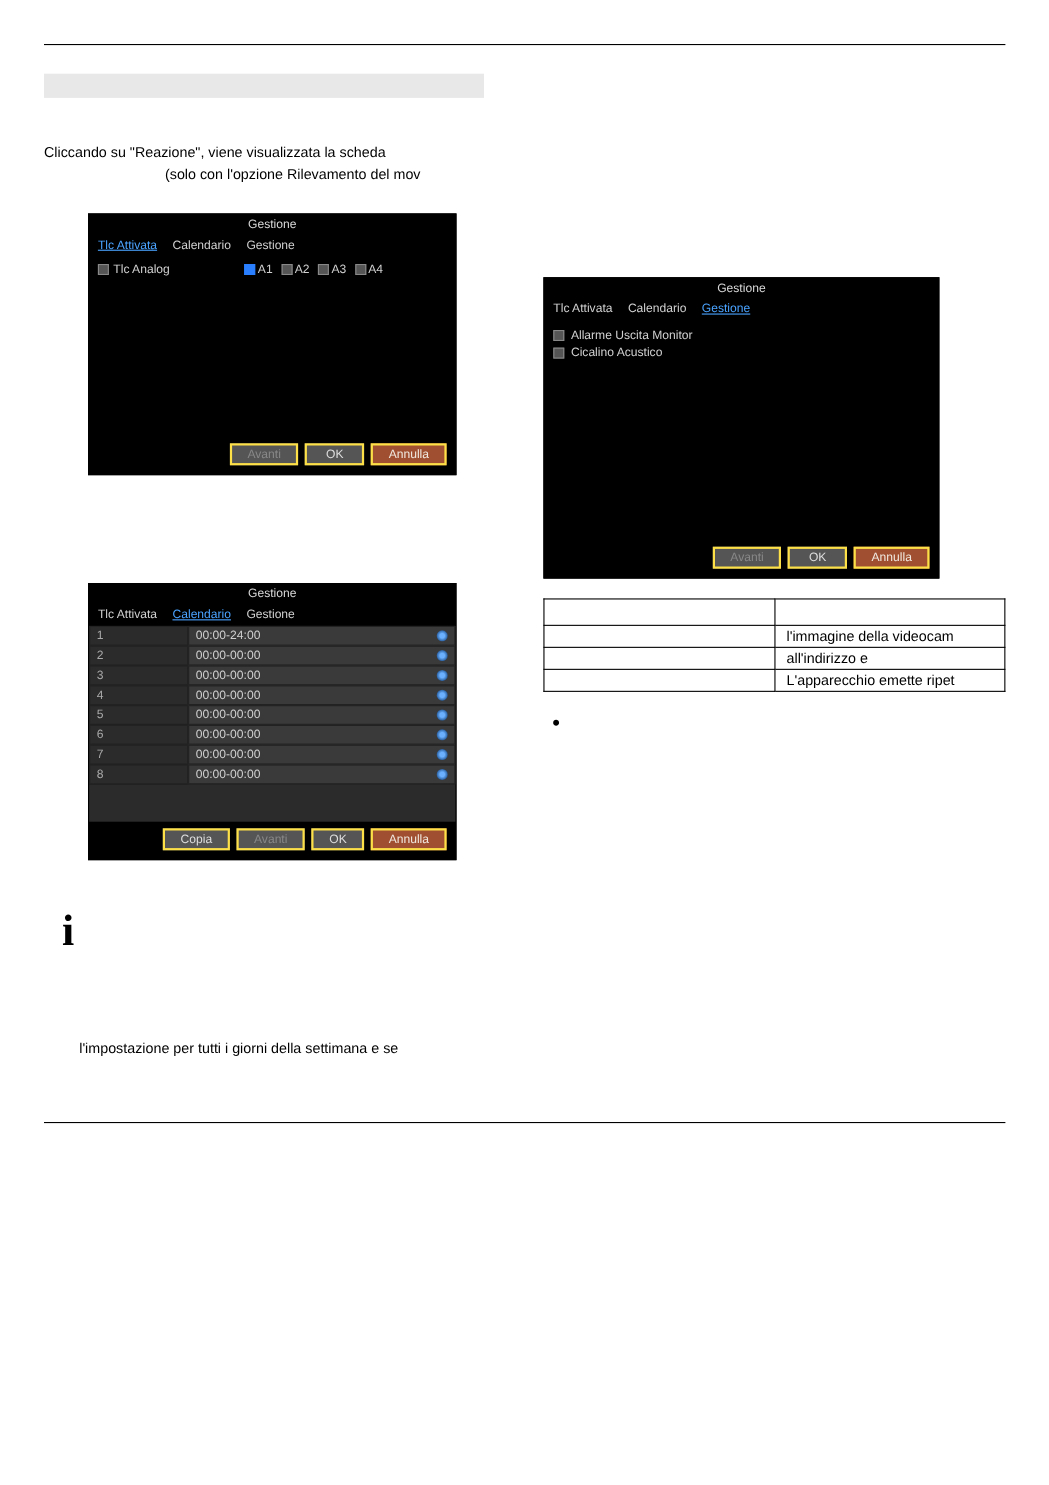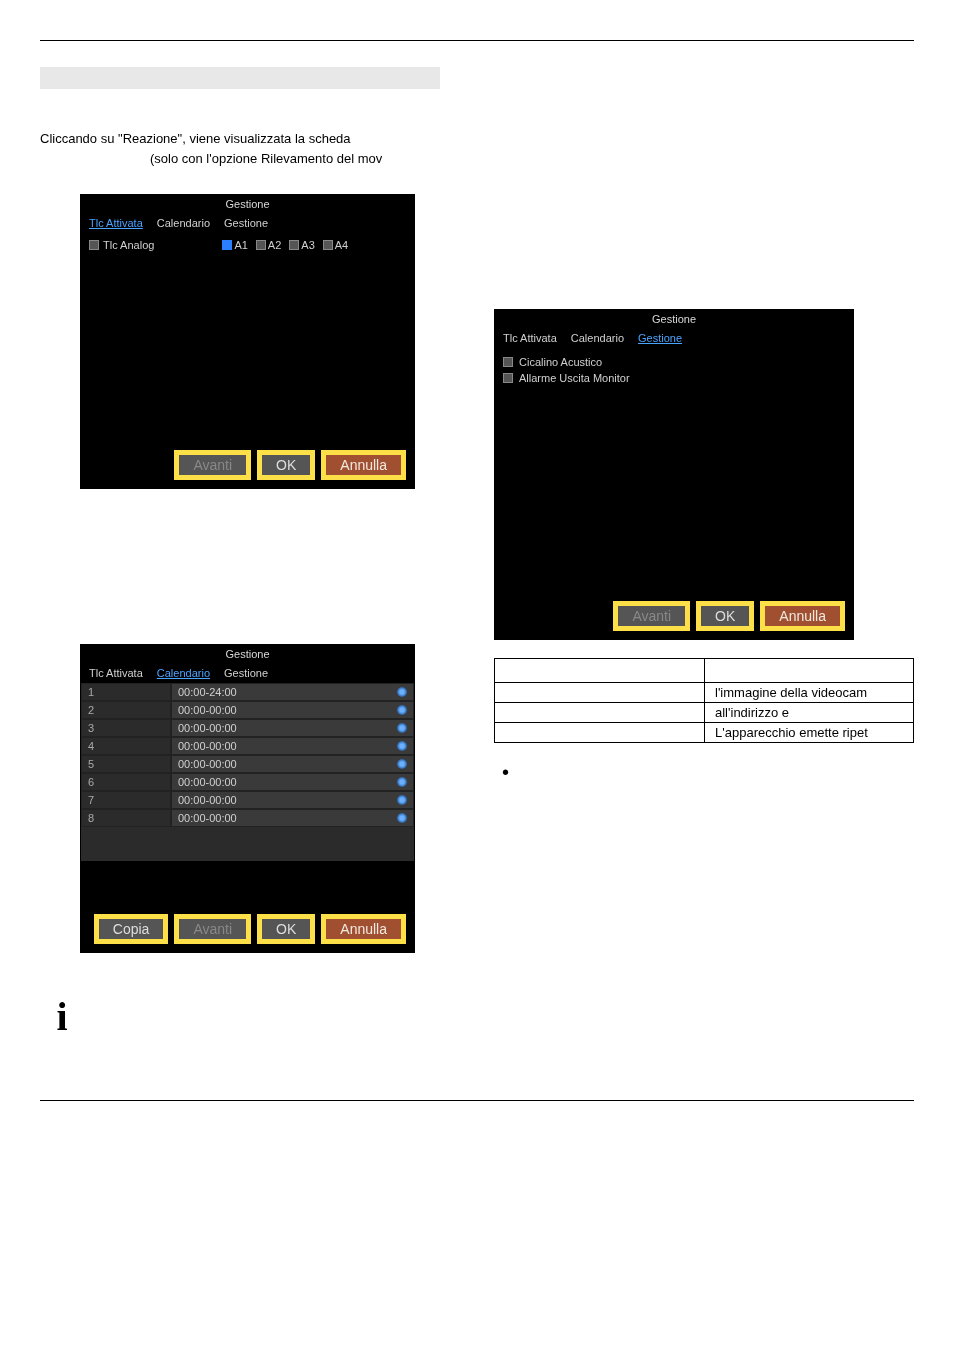--- a/index.html
+++ b/index.html
@@ -11,21 +11,21 @@
   .intro .line2 { padding-left: 110px; }
 
   
   .dlg { background: #000000; color: #d0d0d0; font-size: 11px; border: 1px solid #000; }
   .dlg-title { text-align: center; padding: 3px 0; color: #d8d8d8; font-size: 11px; border-bottom: 1px solid #000; }
   .tabs { display: flex; gap: 14px; padding: 3px 8px; border-bottom: 1px solid #000; font-size: 11px; }
   .tab { color: #d0d0d0; }
   .tab.active { color: #4aa3ff; text-decoration: underline; }
   .dlg-body { padding: 6px 8px; min-height: 150px; }
   .btn-row { display: flex; justify-content: flex-end; gap: 6px; padding: 6px 8px 8px 8px; }
-  .btn { background: #555; color: #ddd; border: 5px solid #fde047; padding: 2px 14px; font-size: 14px; min-width: 54px; text-align: center; margin-top: 47px; }
+  .btn { background: #555; color: #ddd; border: 2px solid #fde047; padding: 2px 14px; font-size: 11px; min-width: 54px; text-align: center; }
   .btn.dim { color: #888; }
   .btn.accent { background: #a05030; color: #f0e8e0; }
 
   
   .ck { display: inline-flex; align-items: center; gap: 4px; margin-right: 22px; }
   .ckbox { width: 10px; height: 10px; border: 1px solid #888; display: inline-block; position: relative; }
   .ckbox.blue { background: #2a7fff; border-color: #2a7fff; }
   .ckbox.gray { background: #555; }
 
   
@@ -131,25 +131,25 @@
       <div class="dlg panel2" style="margin-top:-180px;">
         <div class="dlg-title">Gestione</div>
         <div class="tabs">
           <span class="tab">Tlc Attivata</span>
           <span class="tab">Calendario</span>
           <span class="tab active">Gestione</span>
         </div>
         <div class="dlg-body">
           <div class="opt">
               <span class="ckbox gray"></span>
-              <span>Cicalino Acustico</span>
+              <span>Allarme Uscita Monitor</span>
             </div>
           <div class="opt">
               <span class="ckbox gray"></span>
-              <span>Allarme Uscita Monitor</span>
+              <span>Cicalino Acustico</span>
             </div>
         </div>
         <div class="btn-row">
           <span class="btn dim">Avanti</span>
           <span class="btn">OK</span>
           <span class="btn accent">Annulla</span>
         </div>
       </div>
 
       <table class="desc-table">
@@ -247,15 +247,16 @@
       <span class="btn">Copia</span>
       <span class="btn dim">Avanti</span>
       <span class="btn">OK</span>
       <span class="btn accent">Annulla</span>
     </div>
   </div>
 
   <div class="info-block">
     <div class="info-icon"><span class="i-dot">i</span></div>
   </div>
+  <div class="info-text" style="margin-left:28px; margin-top:-40px; margin-bottom:60px;">l'impostazione per tutti i giorni della settimana e se</div>
 
   <div class="bottom-rule"></div>
 </div>
 
 </body></html>

